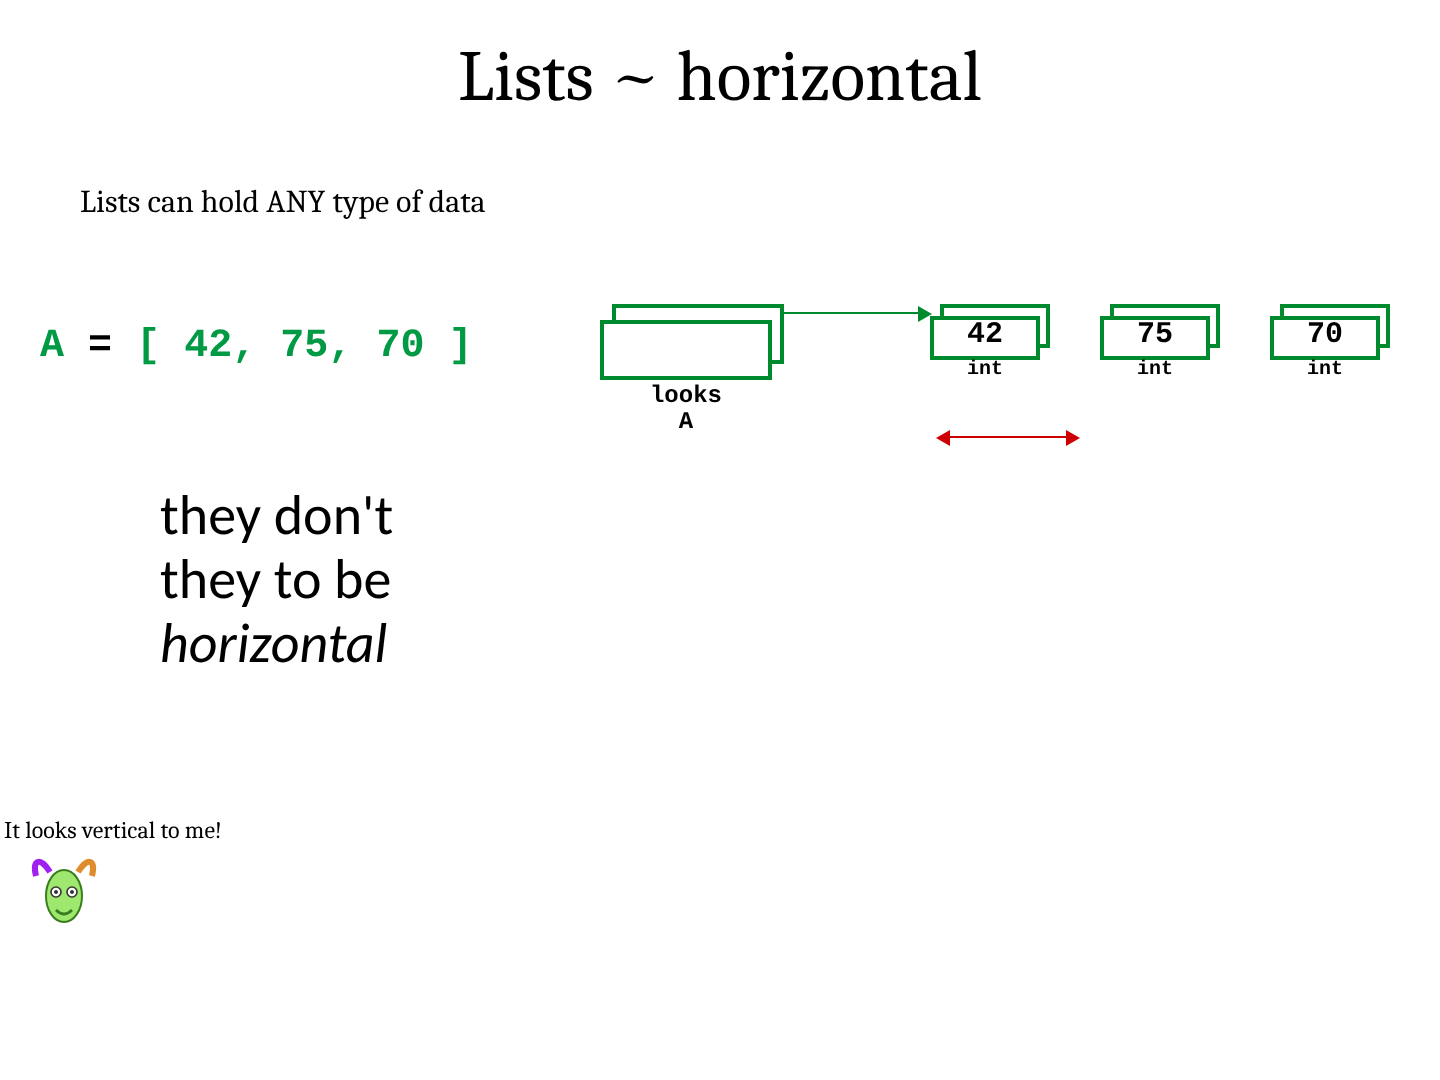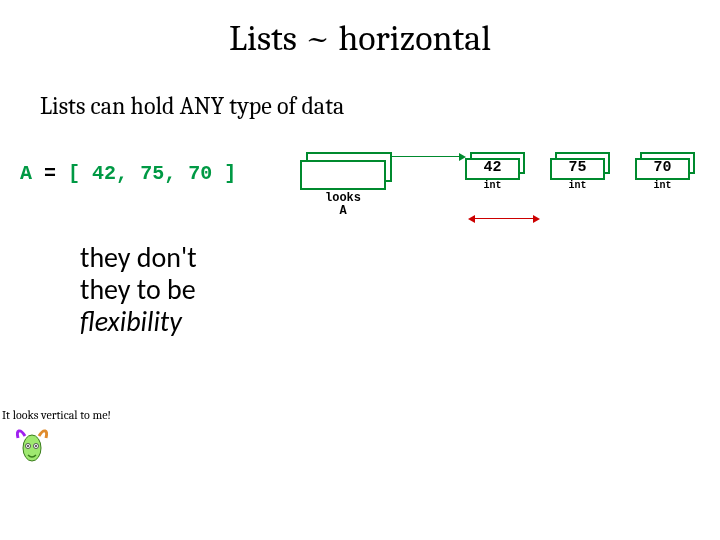--- a/index.html
+++ b/index.html
@@ -22,21 +22,21 @@
     left: 0;
     width: 100%;
     text-align: center;
     font-size: 36px;
     font-weight: 400;
   }
   .subhead {
     position: absolute;
     top: 92px;
     left: 40px;
-    font-size: 24px;
+    font-size: 16px;
   }
   .code-line {
     position: absolute;
     top: 162px;
     left: 20px;
     font-family: "Courier New", monospace;
     font-weight: bold;
     font-size: 20px;
   }
   .code-line .ca { color: #009944; }
@@ -226,21 +226,21 @@
     <div class="red-arrow">
       <div class="stem"></div>
         <div class="head-l"></div>
         <div class="head-r"></div>
     </div>
   </div>
 
   <div class="note">
     <span>they don't</span><br>
     <span>they to be</span><br>
-    <span class="it">flexibility</span>
+    <span class="it">horizontal</span>
   </div>
 
   <div class="speech">It looks vertical to me!</div>
 
   <svg class="alien" width="36" height="40" viewBox="0 0 36 40">
     <ellipse cx="18" cy="22" rx="9" ry="13" fill="#9fe870" stroke="#3a7d1c" stroke-width="1"></ellipse>
     <path d="M11 10 C 6 2, 2 4, 4 12" fill="none" stroke="#a020f0" stroke-width="3"></path>
     <path d="M25 10 C 30 2, 34 4, 32 12" fill="none" stroke="#e08b2c" stroke-width="3"></path>
     <circle cx="14" cy="20" r="2.5" fill="#fff" stroke="#333" stroke-width="0.8"></circle>
     <circle cx="22" cy="20" r="2.5" fill="#fff" stroke="#333" stroke-width="0.8"></circle>

